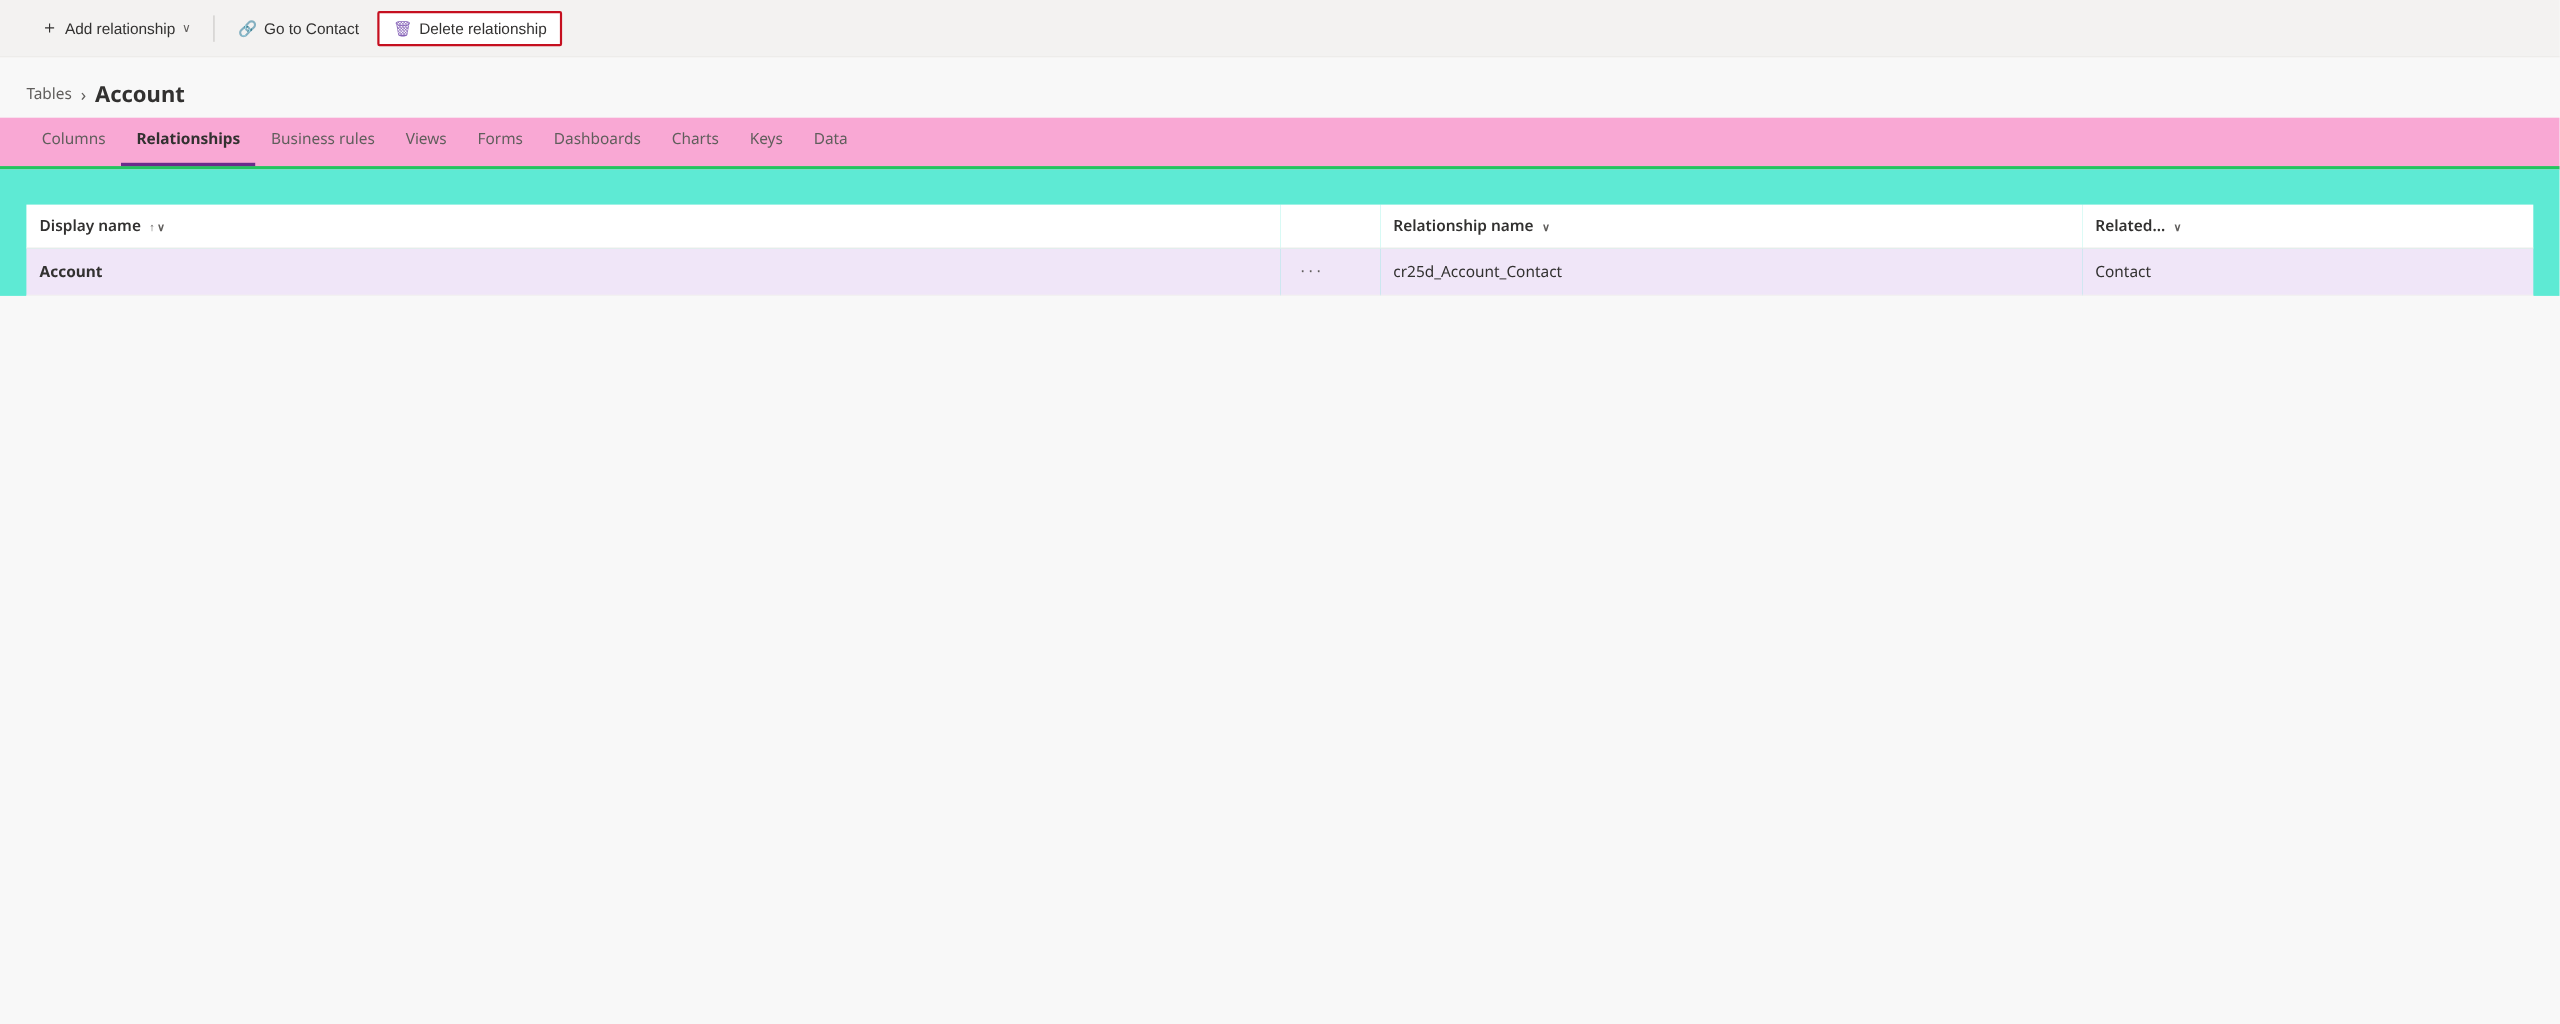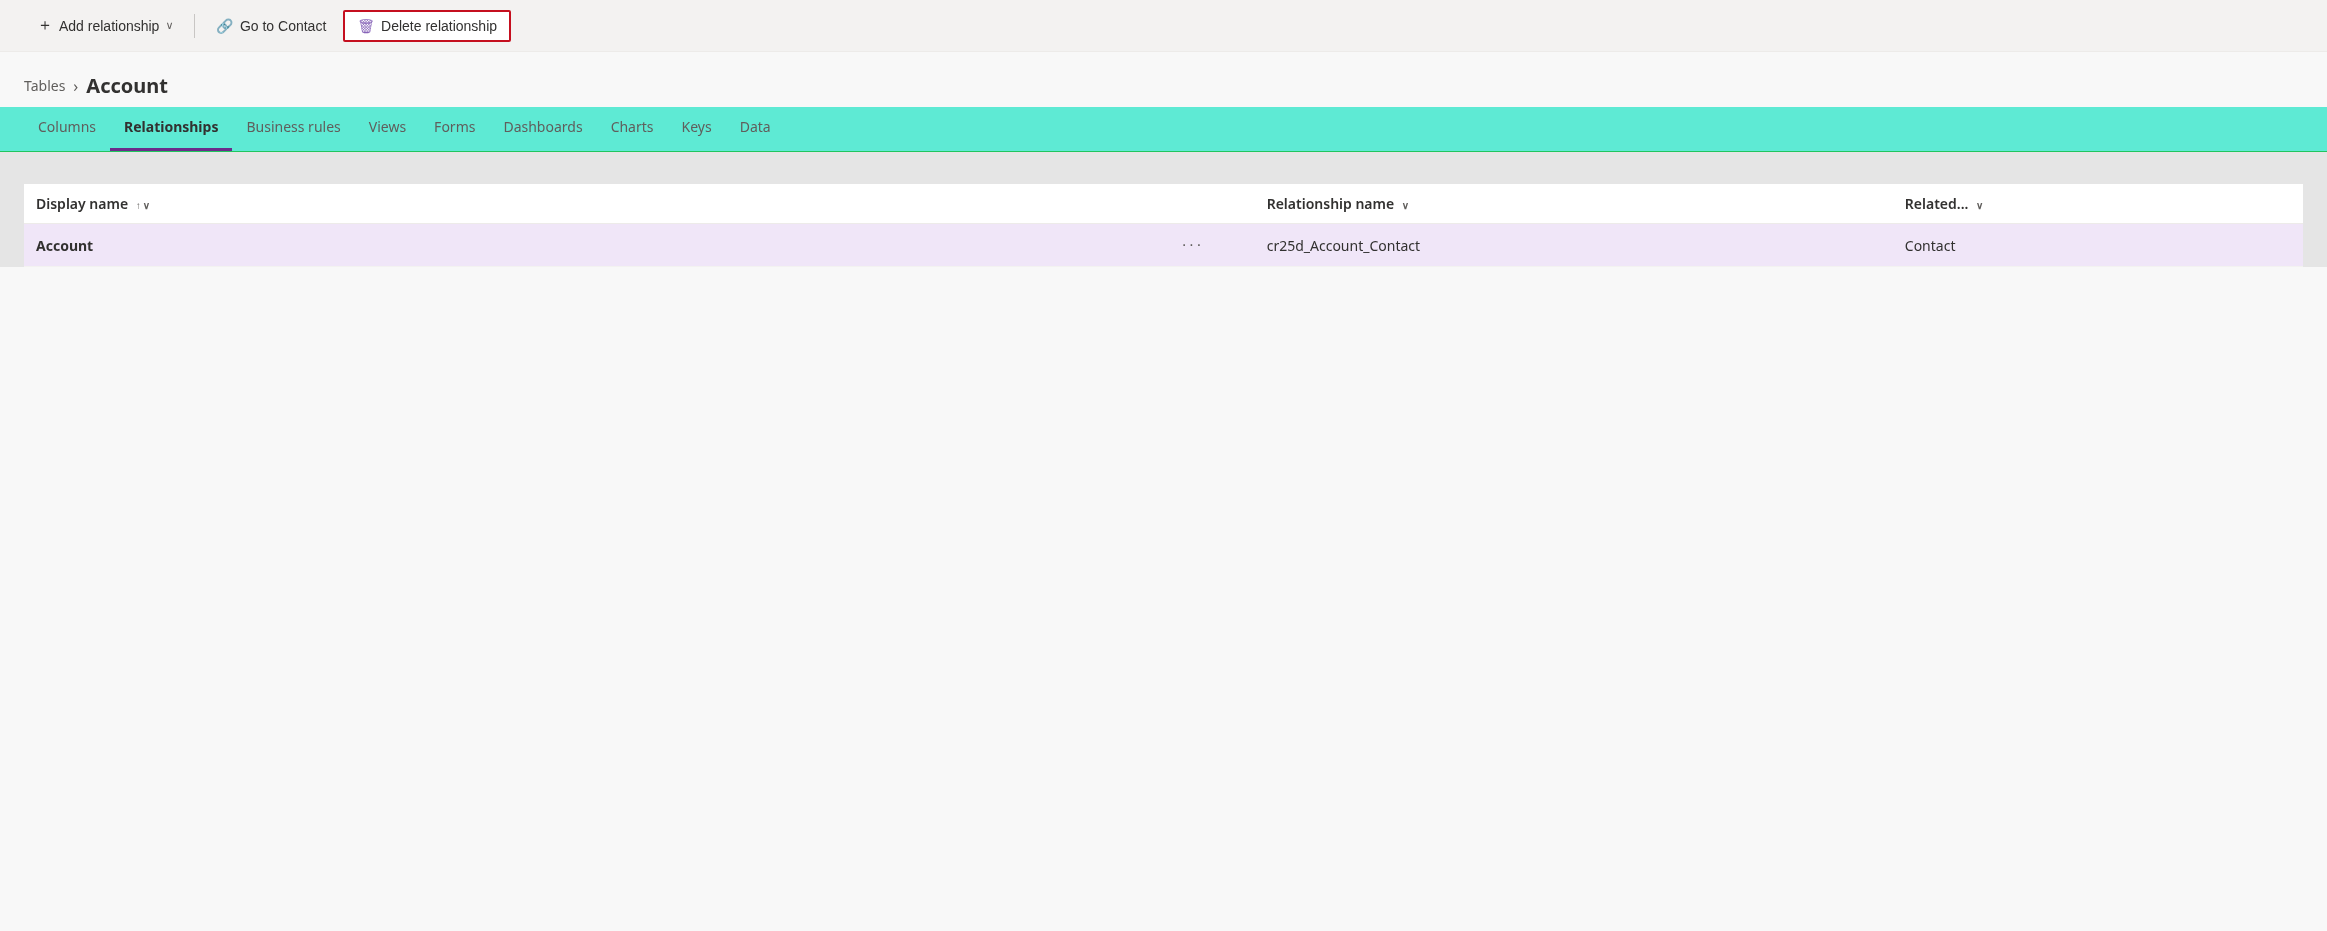--- a/index.html
+++ b/index.html
@@ -74,41 +74,41 @@
       font-size: 14px;
       color: #605e5c;
       cursor: pointer;
     }
 
     
     .tabs {
       display: flex;
       align-items: center;
       padding: 0 24px;
-      border-bottom: 1px solid #22c55e;
-      background: #5eead4;
+      border-bottom: 3px solid #22c55e;
+      background: #f9a8d4;
       margin-top: 4px;
     }
     .tab {
       padding: 10px 14px 12px 14px;
       font-size: 14px;
       color: #605e5c;
       cursor: pointer;
       border-bottom: 3px solid transparent;
       white-space: nowrap;
     }
     .tab.active {
       color: #323130;
       font-weight: 700;
       border-bottom: 3px solid #6b2d8b;
     }
 
     
     .content {
-      background: #e5e5e5;
+      background: #5eead4;
       padding: 24px 24px 0 24px;
       position: relative;
     }
 
     
     .data-table {
       width: 100%;
       border-collapse: collapse;
       margin-top: 8px;
     }

